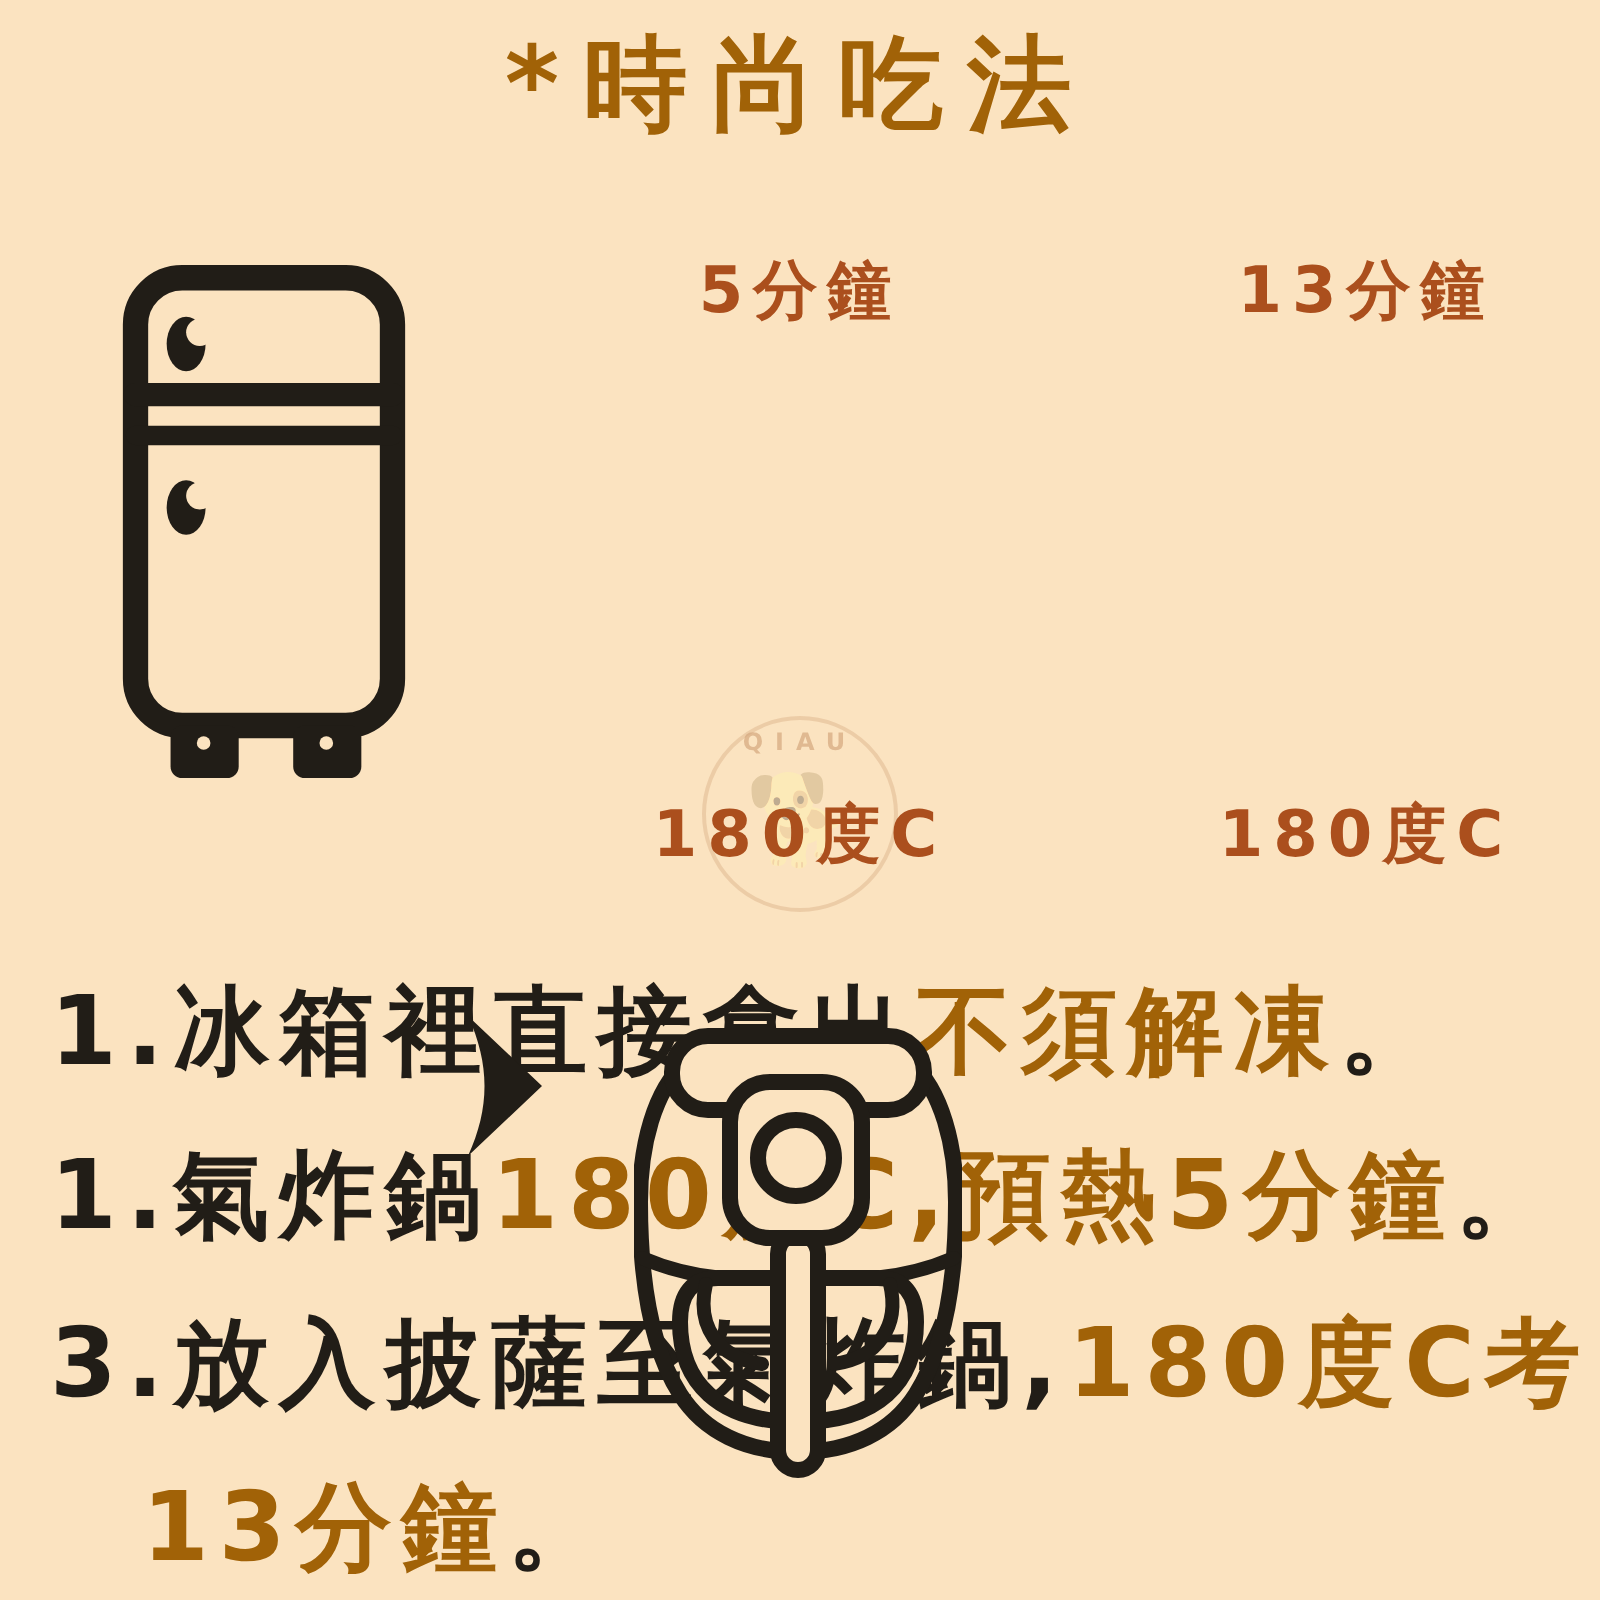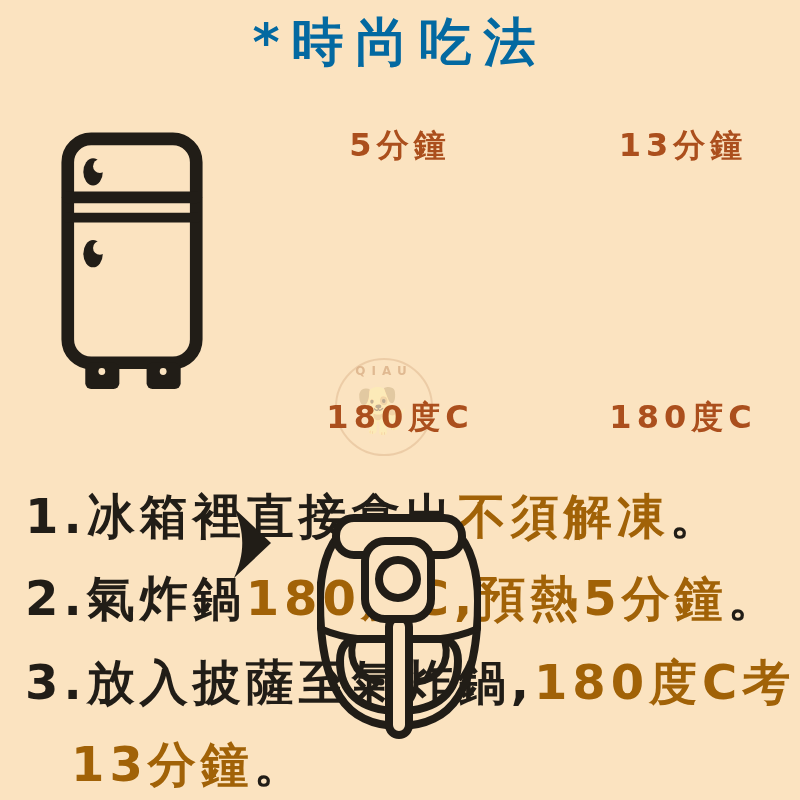--- a/index.html
+++ b/index.html
@@ -10,33 +10,33 @@
     overflow:hidden;
     font-family:"DejaVu Sans", sans-serif;
   }
   .ink{color:#211d17;}
   .accent{color:#a16207;}
   #title{
     position:absolute;top:8px;left:0;width:800px;
     text-align:center;
     font-size:52px;font-weight:bold;
     letter-spacing:12px;
-    color:#0369a1;
+    color:#a16207;
   }
   .icon{position:absolute;}
   svg .stroke{fill:none;stroke:#211d17;stroke-linecap:round;stroke-linejoin:round;}
   svg .fillbg{fill:#fbe3c0;stroke:#211d17;stroke-linecap:round;stroke-linejoin:round;}
   svg .solid{fill:#211d17;stroke:none;}
   .fryer-label{
     position:absolute;width:170px;text-align:center;
     font-size:32px;font-weight:bold;letter-spacing:5px;
     color:#ab4f1d;white-space:nowrap;
   }
   #watermark{
-    position:absolute;left:335px;top:358px;width:94px;height:94px;
+    position:absolute;left:351px;top:358px;width:94px;height:94px;
     border:2px solid rgba(165,95,45,.38);border-radius:50%;
     opacity:.45;z-index:0;
     display:flex;align-items:center;justify-content:center;
     flex-direction:column;
   }
   #watermark .wm-letters{
     position:absolute;top:4px;width:100%;text-align:center;
     font-size:12px;font-weight:bold;letter-spacing:6px;
     color:rgba(165,95,45,.7);
   }
@@ -119,21 +119,21 @@
 
   <div class="fryer-label" style="left:598px;top:124px;">13分鐘</div>
 
   <div class="fryer-label" style="left:598px;top:396px;">180度C</div>
 
   <div id="instructions">
     <div class="inst-line" id="line1">
       <span class="ink">1.冰箱裡直接拿出</span><span class="accent">不須解凍</span><span class="ink">。</span>
     </div>
     <div class="inst-line" id="line2">
-      <span class="ink">2.氣炸鍋</span><span class="accent">180度C,預熱5分鐘</span><span class="ink">。</span>
+      <span class="ink">1.氣炸鍋</span><span class="accent">180度C,預熱5分鐘</span><span class="ink">。</span>
     </div>
     <div class="inst-line" id="line3">
       <span class="ink">3.放入披薩至氣炸鍋,</span><span class="accent">180度C考</span>
     </div>
     <div class="inst-line" id="line4">
       <span class="accent">13分鐘</span><span class="ink">。</span>
     </div>
   </div>
 
 </div>

